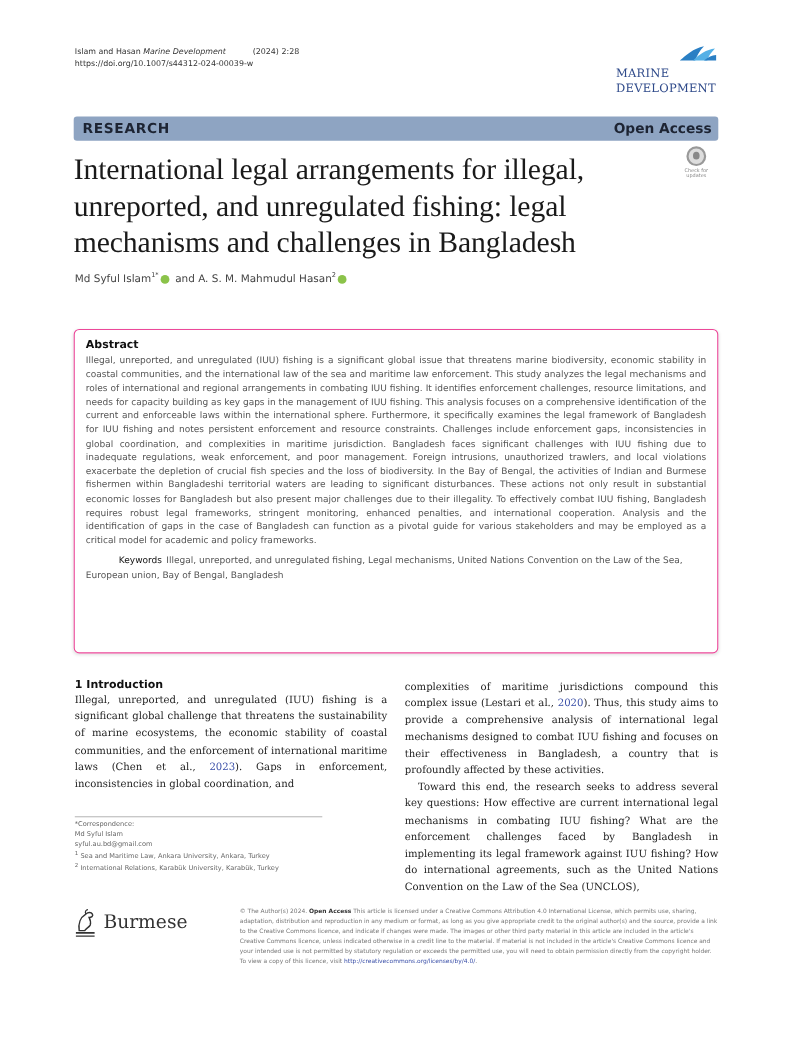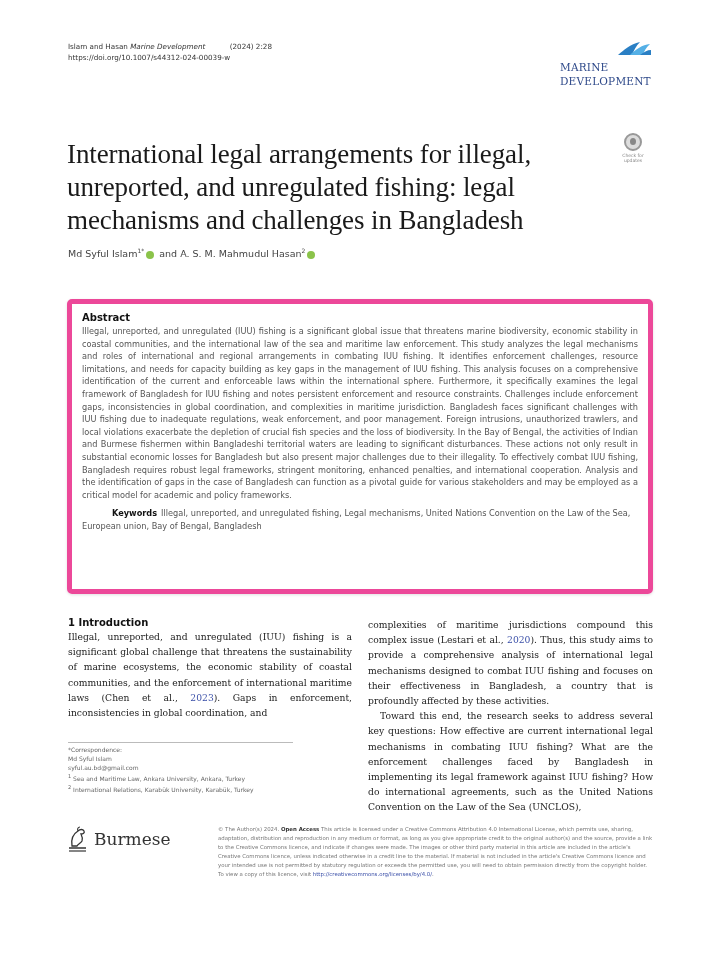--- a/index.html
+++ b/index.html
@@ -29,25 +29,25 @@
   .cfu-text { font-size: 4.5px; line-height: 5px; color: #888; margin-top: 2px; }
 
   
   .title { position: absolute; left: 67px; top: 138px; width: 540px; font-family: Liberation Serif, serif; font-size: 27px; line-height: 33px; color: #1a1a1a; font-weight: normal; letter-spacing: -0.1px; }
 
   .authors { position: absolute; left: 68px; top: 247px; font-size: 9.5px; color: #444; }
   .authors sup { font-size: 6px; }
   .orcid { display: inline-block; width: 8px; height: 8px; border-radius: 50%; background: #8bc34a; vertical-align: middle; margin: 0 2px; }
 
   
-  .abstract-box { position: absolute; left: 67px; top: 299px; width: 586px; height: 295px; border: 5px solid #ec4899; border-radius: 5px; box-shadow: 0 1px 3px rgba(0,0,0,0.12); padding: 8px 10px 0 10px; }
+  .abstract-box { position: absolute; left: 67px; top: 299px; width: 586px; height: 295px; border: 1px solid #ec4899; border-radius: 5px; box-shadow: 0 1px 3px rgba(0,0,0,0.12); padding: 8px 10px 0 10px; }
   .abstract-heading { font-weight: bold; font-size: 10px; color: #111; margin-bottom: 2px; }
   .abstract-body { font-size: 8.2px; line-height: 12.6px; color: #555; text-align: justify; }
   .keywords { margin-top: 6px; font-size: 8.2px; line-height: 12.6px; color: #555; }
-  .keywords b { color: #111; font-weight: bold; margin-right: 4px; padding-left: 30px; }
+  .keywords b { color: #111; font-weight: normal; margin-right: 4px; padding-left: 30px; }
 
   
   .col-left { position: absolute; left: 68px; top: 617px; width: 284px; }
   .col-right { position: absolute; left: 368px; top: 617px; width: 285px; }
   .section-heading { font-weight: bold; font-size: 10px; color: #111; margin-bottom: 1px; }
   .body-text { font-family: "DejaVu Serif", serif; font-size: 9.2px; line-height: 15.2px; color: #222; text-align: justify; }
   .cite { color: #3a4fa8; }
   .indent { text-indent: 12px; }
 
   .footnote-rule { position: absolute; left: 68px; top: 742px; width: 225px; border-top: 1px solid #bbb; }
@@ -80,20 +80,24 @@
       <span class="l1">MARINE</span>
       <span class="l2">DEVELOPMENT</span>
     </div>
     <svg class="logo-wave" viewBox="0 0 36 16">
       <path d="M2 15 C8 10, 14 4, 24 2 C20 6, 18 10, 16 15 Z" fill="#2a7fc4"></path>
       <path d="M14 15 C20 9, 26 5, 34 4 C30 8, 28 11, 27 15 Z" fill="#55b0e6"></path>
       <path d="M24 15 C28 12, 31 10, 35 10 L35 15 Z" fill="#2a7fc4"></path>
     </svg>
   </div>
 
+  <div class="banner">
+    <span class="banner-left">RESEARCH</span>
+    <span class="banner-right">Open Access</span>
+  </div>
 
   <div class="cfu">
     <div class="cfu-circle"></div>
     <div class="cfu-text">
       <div>Check for</div>
       <div>updates</div>
     </div>
   </div>
 
   <h1 class="title">International legal arrangements for illegal, unreported, and unregulated fishing: legal mechanisms and challenges in Bangladesh</h1>

